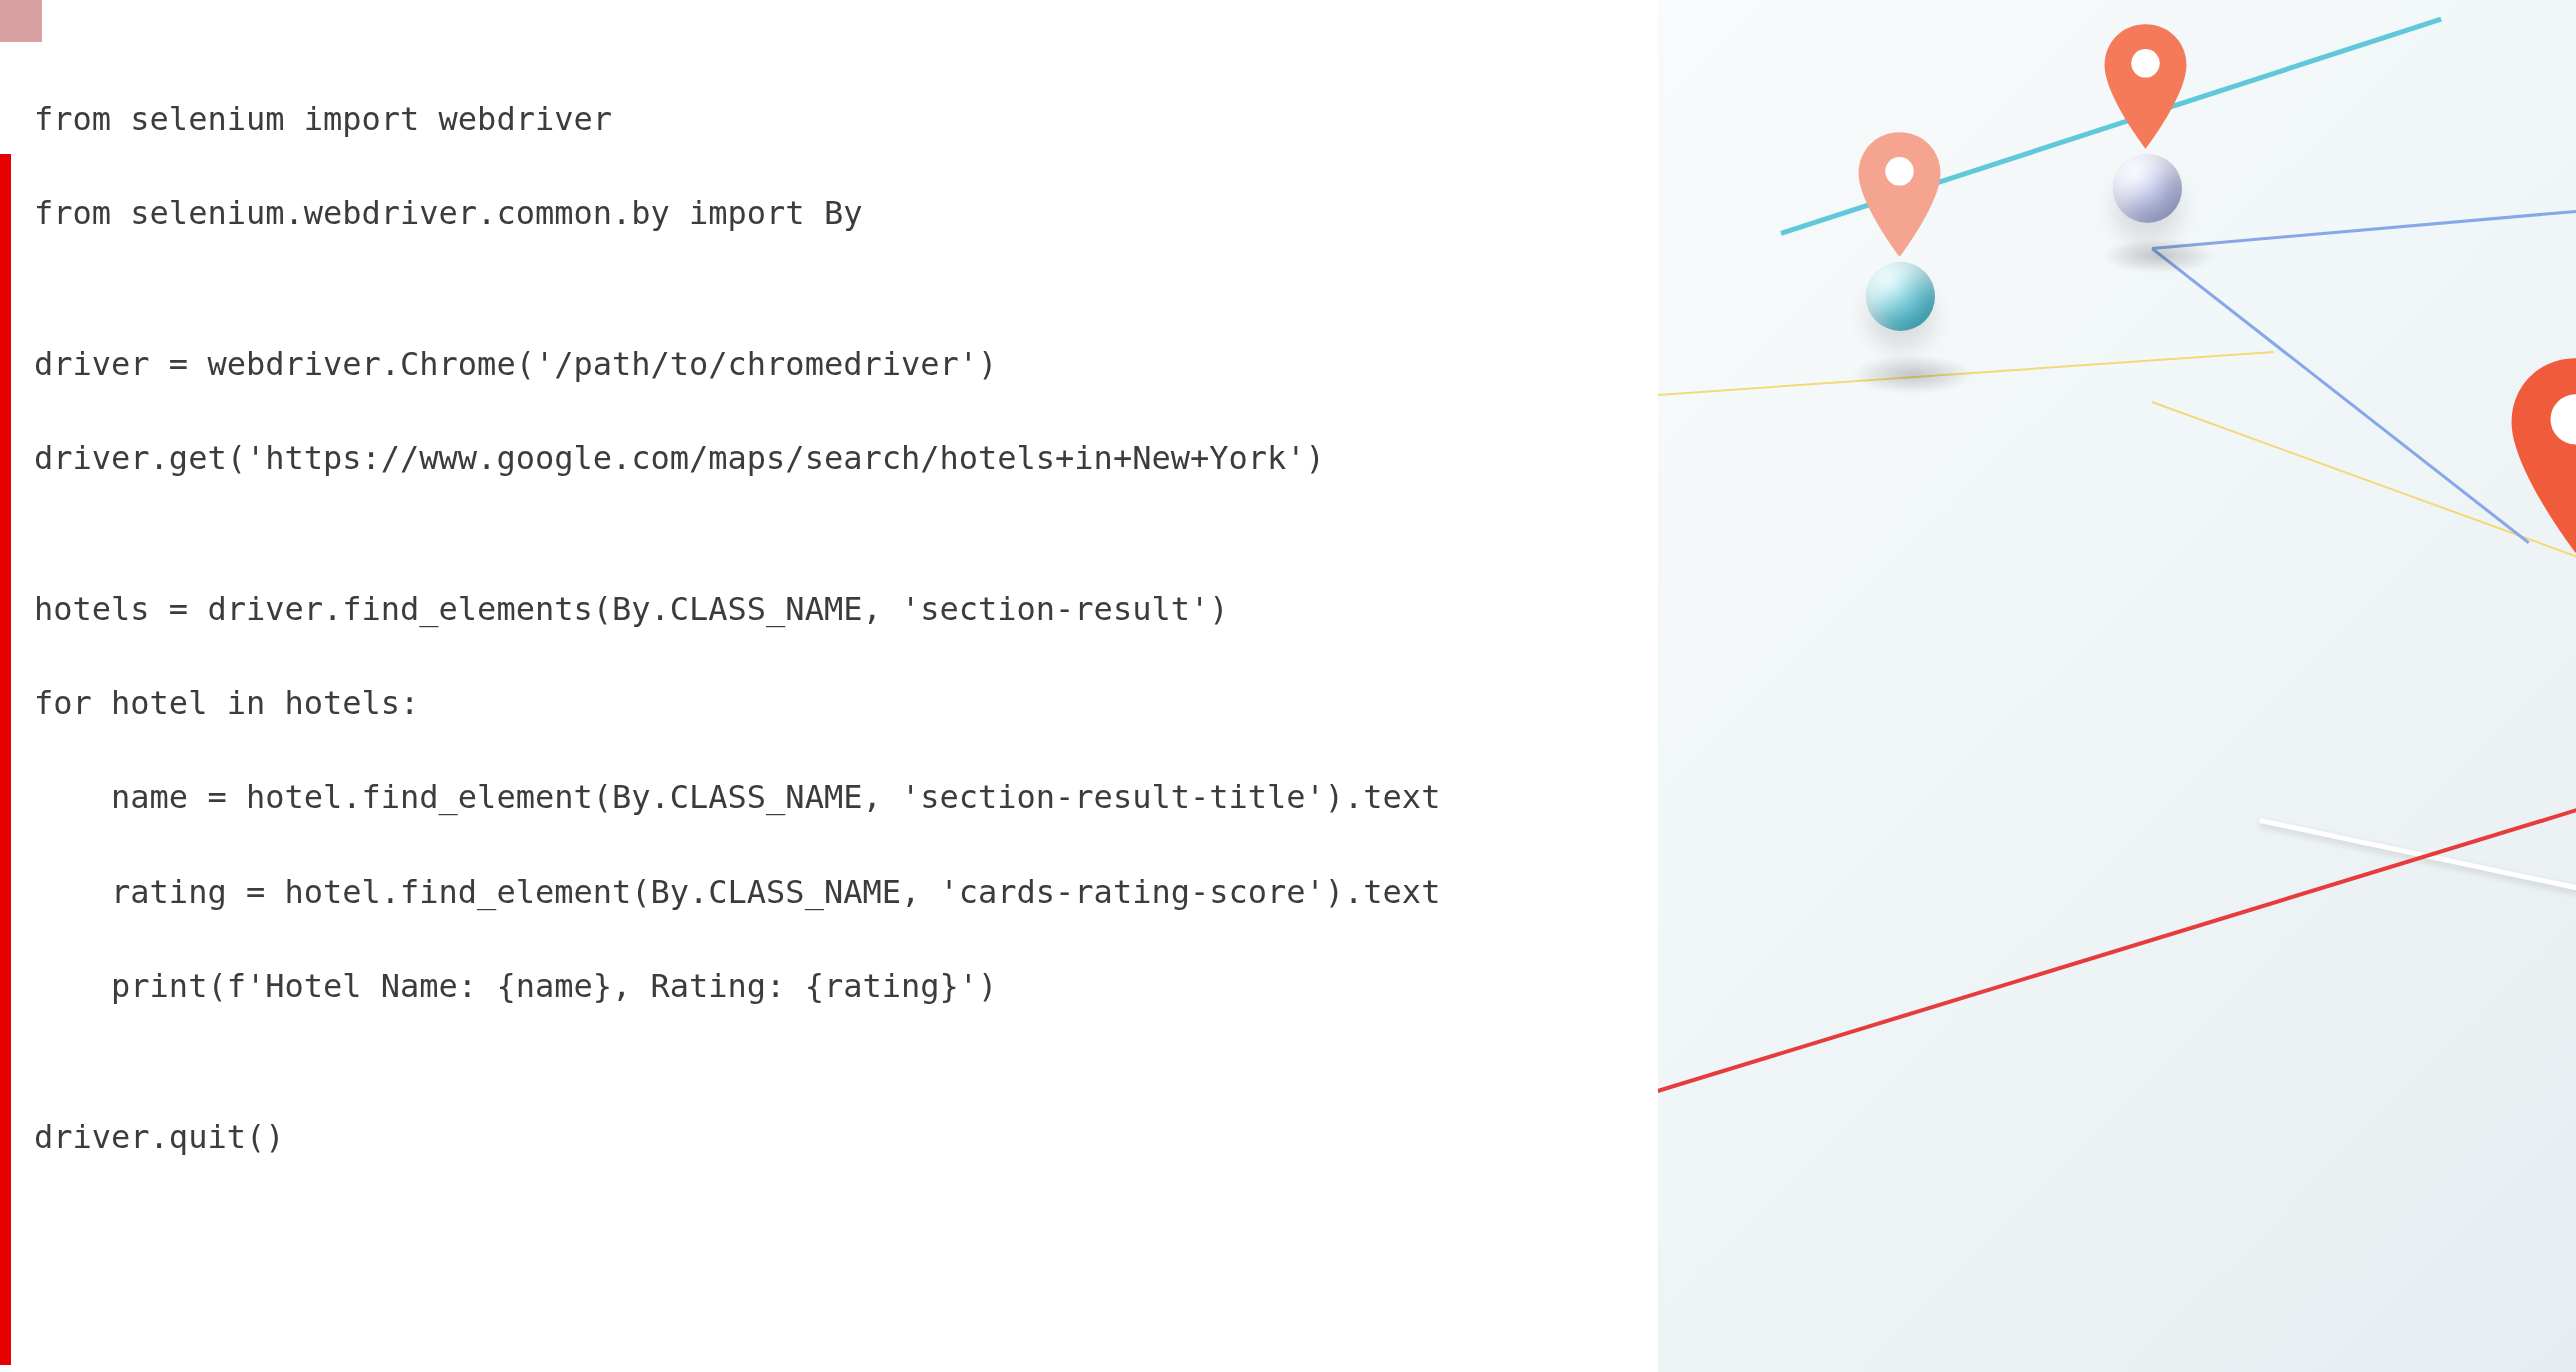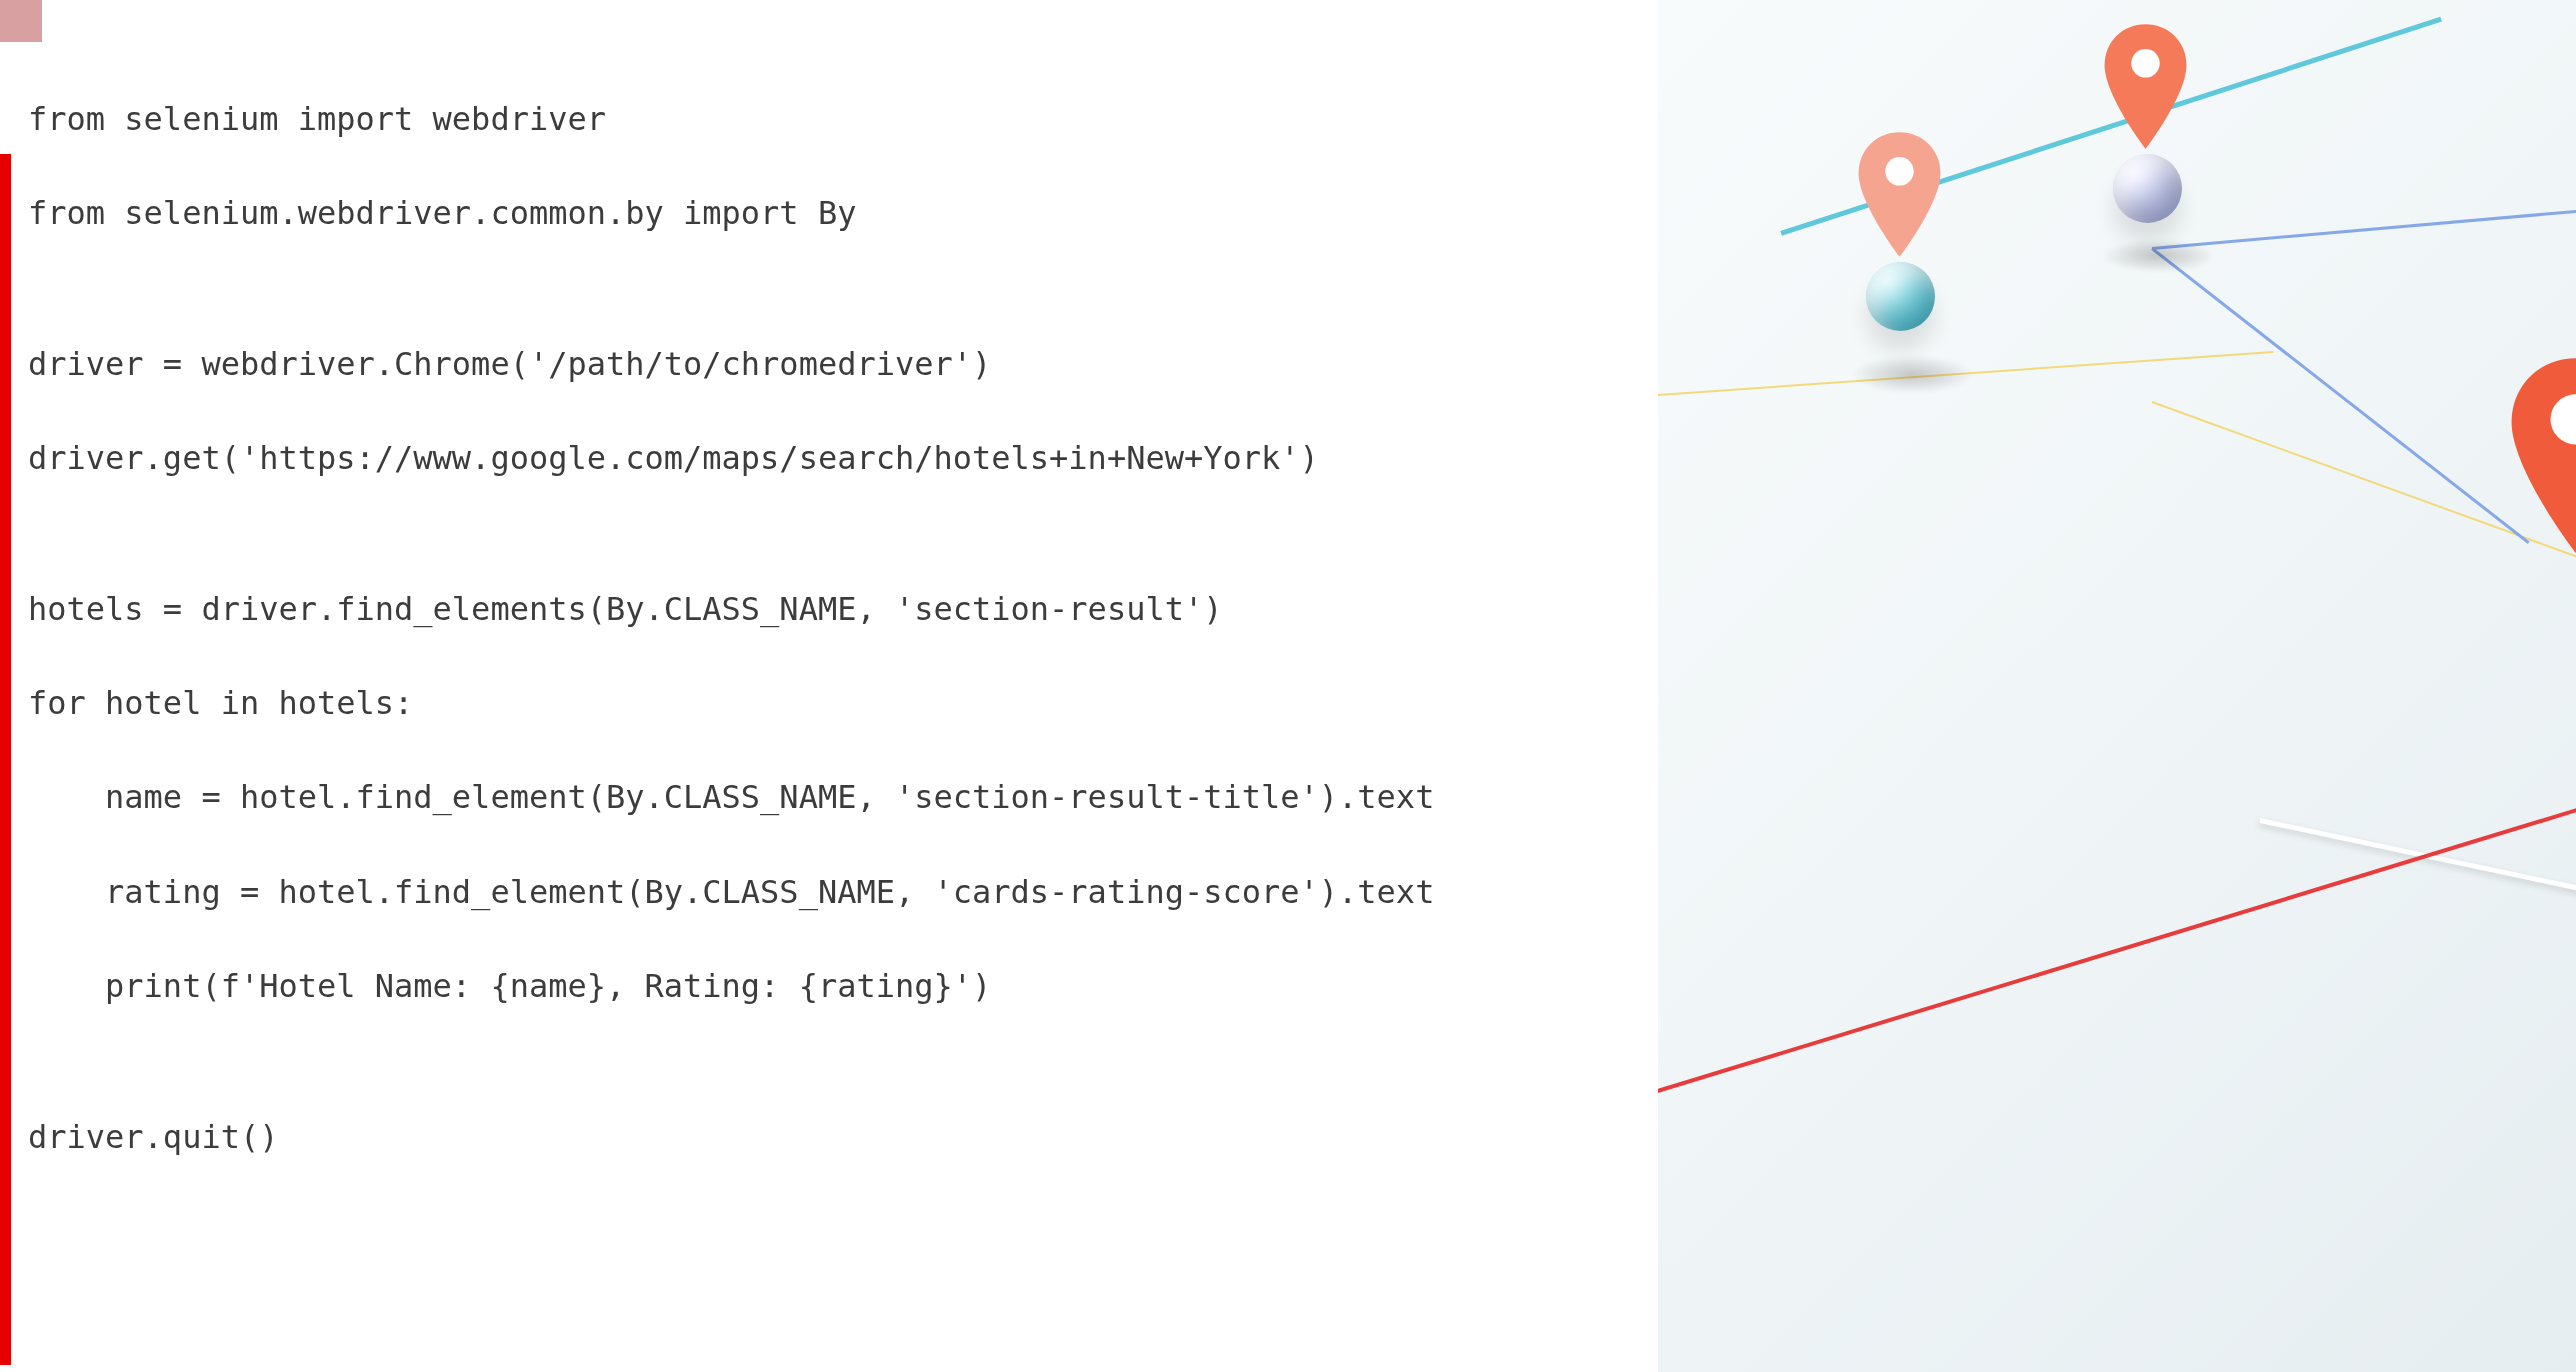--- a/index.html
+++ b/index.html
@@ -20,21 +20,21 @@
   }
   .red-bar {
     position: absolute;
     top: 154px; left: 0;
     width: 10.8px; height: 1211px;
     background: #e60000;
   }
   .code-block {
     position: absolute;
     top: 100px;
-    left: 28px;
+    left: 34px;
     font-size: 32px;
     color: #3c3c3c;
     line-height: 1.2;
     white-space: pre;
   }
   .code-line { display: block; min-height: 1.2em; }
   .code-gap  { height: 56px; }
 
   .right-pane {
     position: relative;

